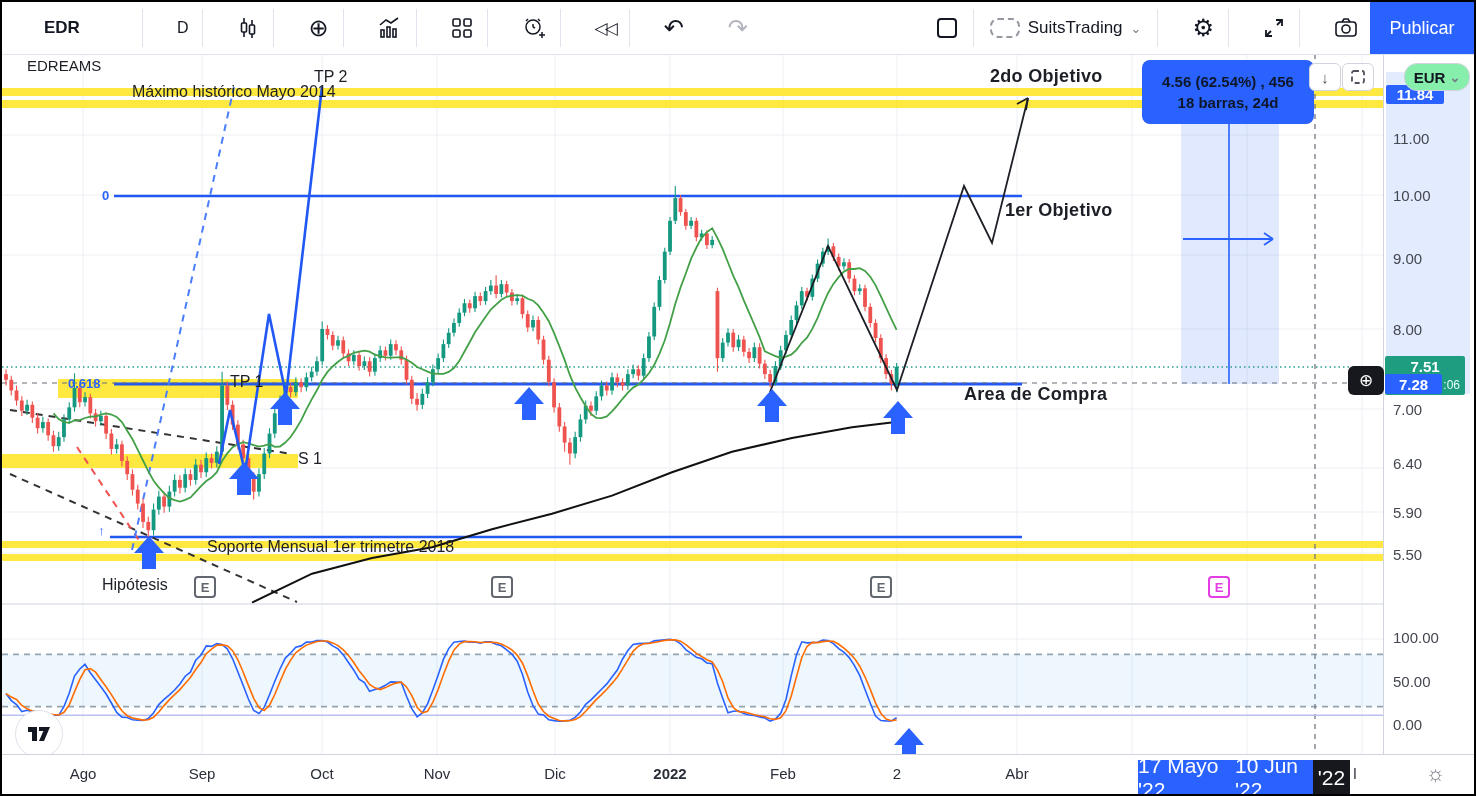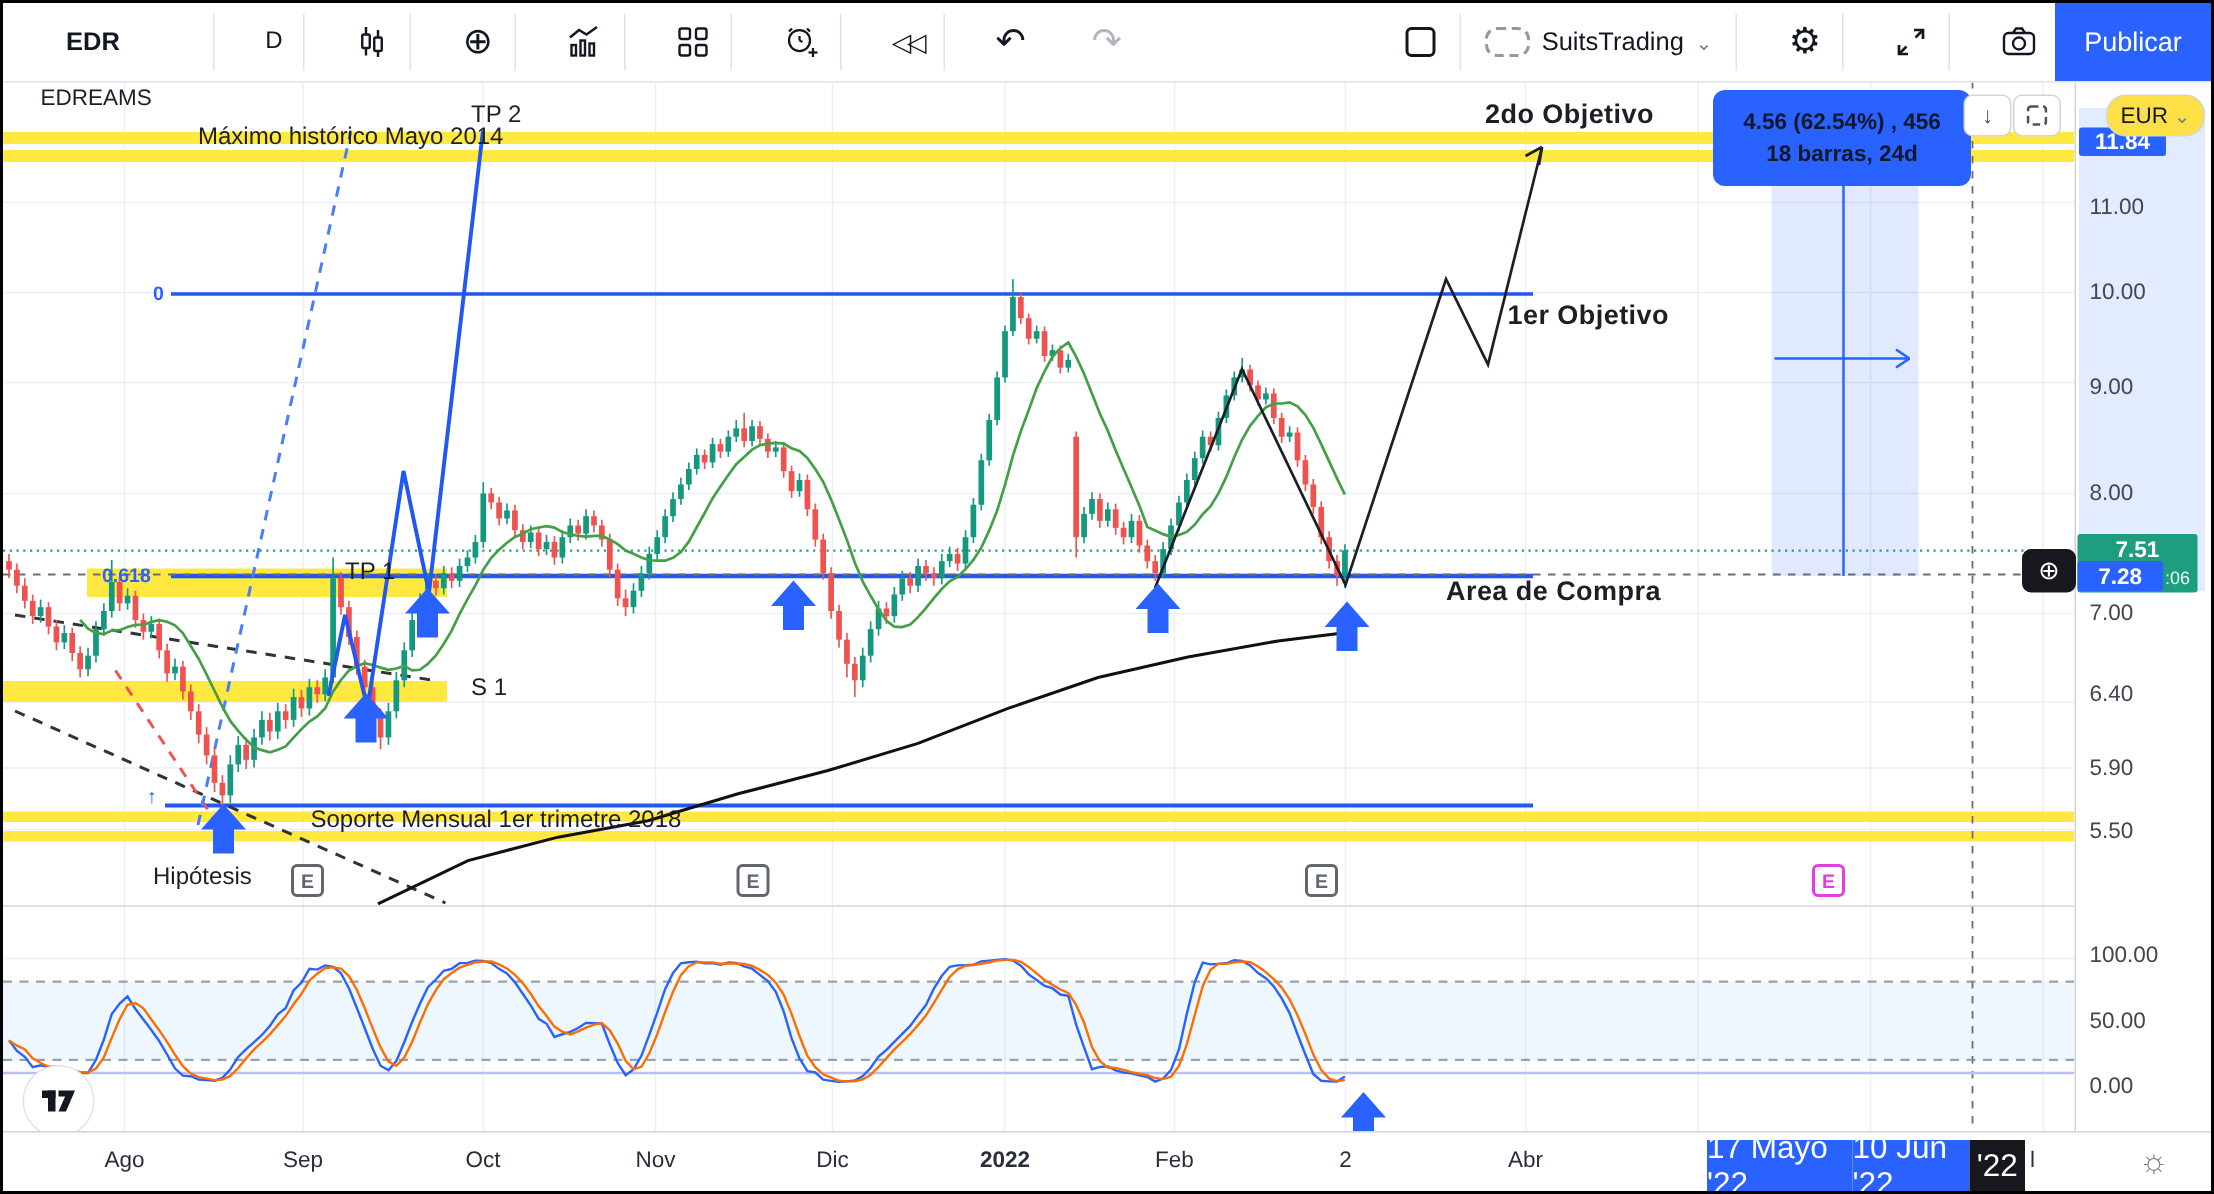--- a/index.html
+++ b/index.html
@@ -34,22 +34,22 @@
   
   .pscale{position:absolute;left:1381px;top:52px;width:93px;bottom:39px;background:#fff;border-left:1px solid #d1d4dc;z-index:15;cursor:ns-resize;}
   .pscale .sel{position:absolute;left:2px;top:18px;width:84px;height:322px;background:rgba(41,98,255,.13);}
   .ptick{position:absolute;left:9px;font-size:15px;color:#44474f;transform:translateY(-50%);}
   .plabel{position:absolute;border-radius:2px;color:#fff;font-size:15px;font-weight:bold;z-index:4;}
   .toplabel{left:2px;top:31px;width:58px;height:19px;background:#2962ff;display:flex;align-items:center;justify-content:center;}
   .lastbox{left:1px;top:302px;width:80px;height:39px;background:#1e9d80;z-index:3;}
   .lastbox .lp{position:absolute;left:0;right:0;top:2px;text-align:center;}
   .lastbox .cd{position:absolute;right:5px;bottom:3px;font-size:12px;font-weight:normal;color:#eafff6;}
   .levelbox{left:1px;top:320px;width:57px;height:20px;background:#2962ff;display:flex;align-items:center;justify-content:center;z-index:5;}
-  .eurpill{position:absolute;left:20px;top:9px;width:64px;height:26px;background:#fde047;border:1px solid #d1d4dc;border-radius:13px;
-           display:flex;align-items:center;justify-content:center;gap:4px;font-size:15px;color:#131722;z-index:6;cursor:pointer;}
+  .eurpill{position:absolute;left:20px;top:9px;width:64px;height:26px;background:#86efac;border:1px solid #d1d4dc;border-radius:13px;
+           display:flex;align-items:center;justify-content:center;gap:4px;font-size:15px;color:#131722;z-index:6;cursor:pointer;font-weight:bold;}
   
   .taxis{position:absolute;left:0;bottom:0;right:0;height:39px;background:#fff;border-top:1px solid #d1d4dc;z-index:25;cursor:ew-resize;}
   .ttick{position:absolute;top:10px;font-size:15px;color:#2a2e39;transform:translateX(-50%);}
   .ttick.bold{font-weight:bold;}
   .trange{position:absolute;top:5px;height:35px;color:#fff;font-size:21px;font-weight:normal;display:flex;align-items:center;justify-content:center;z-index:3;}
   .sun{position:absolute;right:28px;top:6px;font-size:22px;color:#787b86;cursor:pointer;}
   
   .tvlogo{position:absolute;left:13px;top:708px;width:46px;height:46px;border-radius:50%;background:#fff;border:1px solid #e0e3eb;z-index:18;display:flex;align-items:center;justify-content:center;}
   svg.chart{position:absolute;left:0;top:0;z-index:5;}
 </style>
@@ -562,21 +562,21 @@
   </div>
 
   <div class="anno med" style="left:25px;top:55px;font-size:15px;">EDREAMS</div>
   <div id="annos">
       <div class="anno med" style="left: 84px; top: 81px; margin-left: 46px;">Máximo histórico Mayo 2014</div>
       <div class="anno med" style="left: 312px; top: 66px;">TP 2</div>
       <div class="anno big" style="left: 988px; top: 64px;">2do Objetivo</div>
       <div class="anno big" style="left: 1003px; top: 198px;">1er Objetivo</div>
       <div class="anno big" style="left: 962px; top: 382px;">Area de Compra</div>
       <div class="anno med" style="left: 228px; top: 371px;">TP 1</div>
-      <div class="anno med" style="left: 312px; top: 448px;">S 1</div>
+      <div class="anno med" style="left: 296px; top: 448px;">S 1</div>
       <div class="anno blue" style="left: 66px; top: 374px;">0.618</div>
       <div class="anno blue" style="left: 100px; top: 186px;">0</div>
       <div class="anno med" style="left: 205px; top: 536px;">Soporte Mensual 1er trimetre 2018</div>
       <div class="anno med" style="left: 100px; top: 574px;">Hipótesis</div>
       <div class="anno blue" style="left: 96px; top: 521px;">↑</div>
     </div>
   <div id="emarks">
       <div class="emark" style="left: 192px; top: 574px;">E</div>
       <div class="emark" style="left: 489px; top: 574px;">E</div>
       <div class="emark" style="left: 868px; top: 574px;">E</div>

